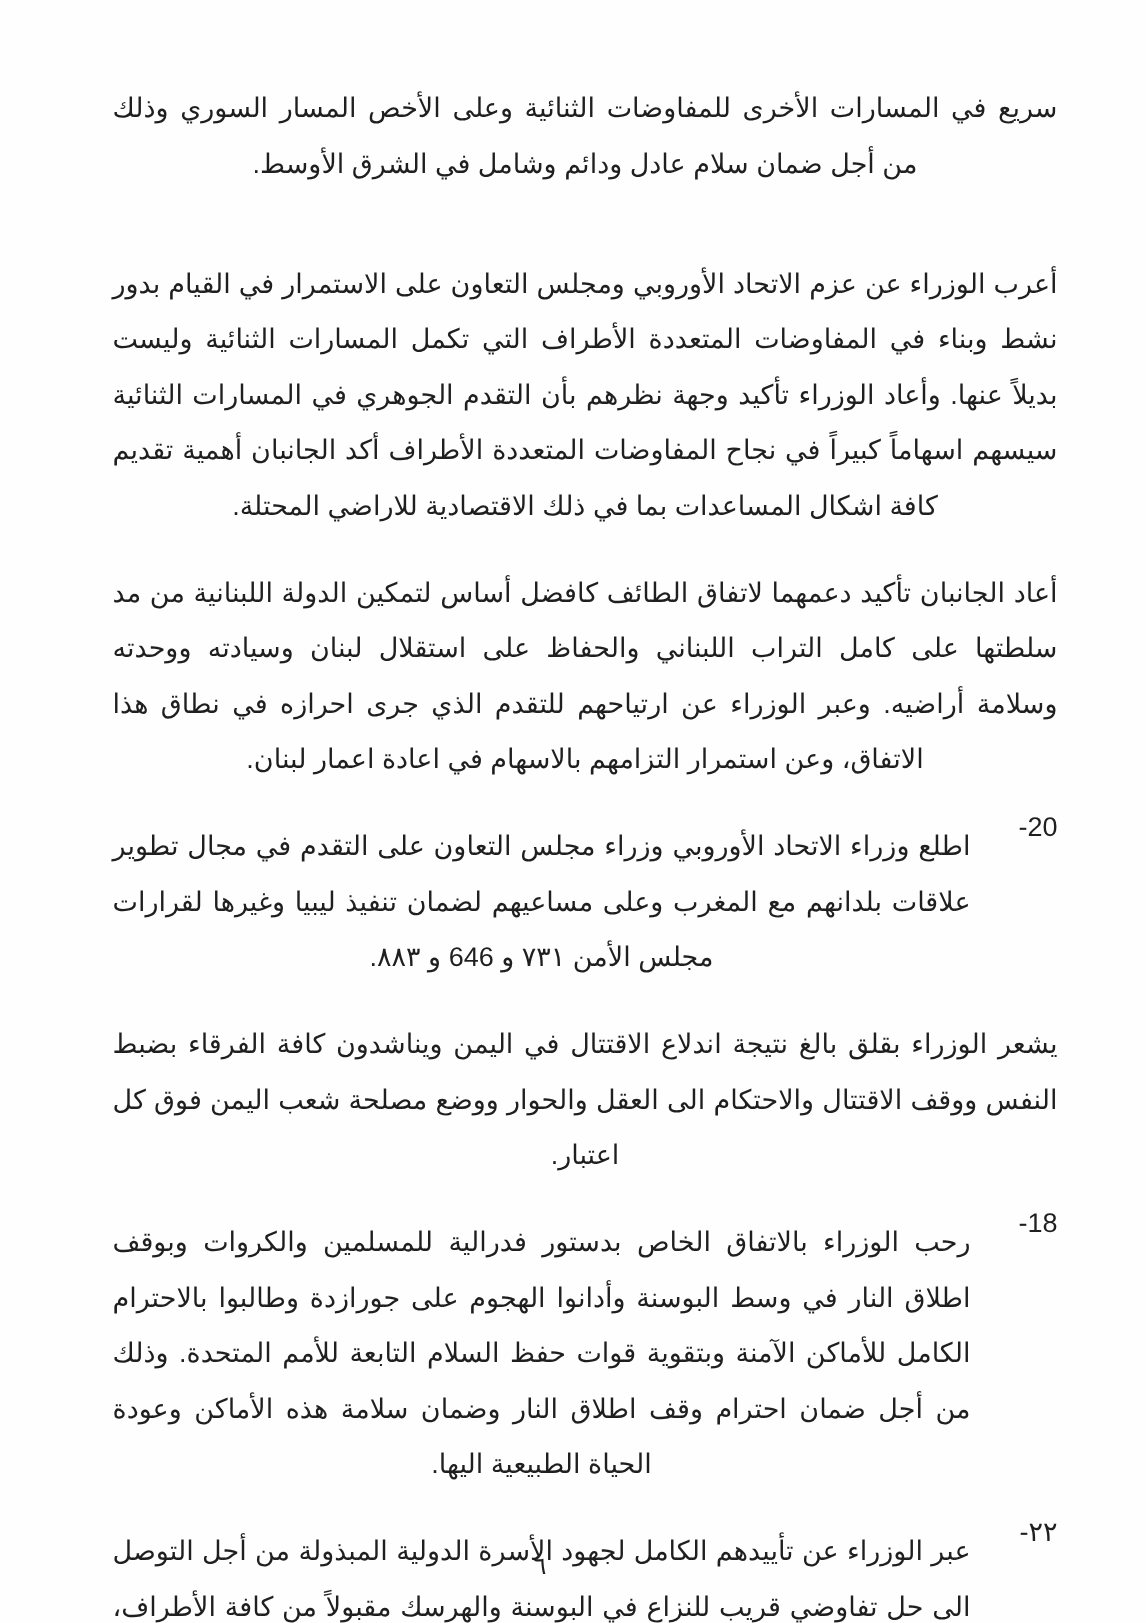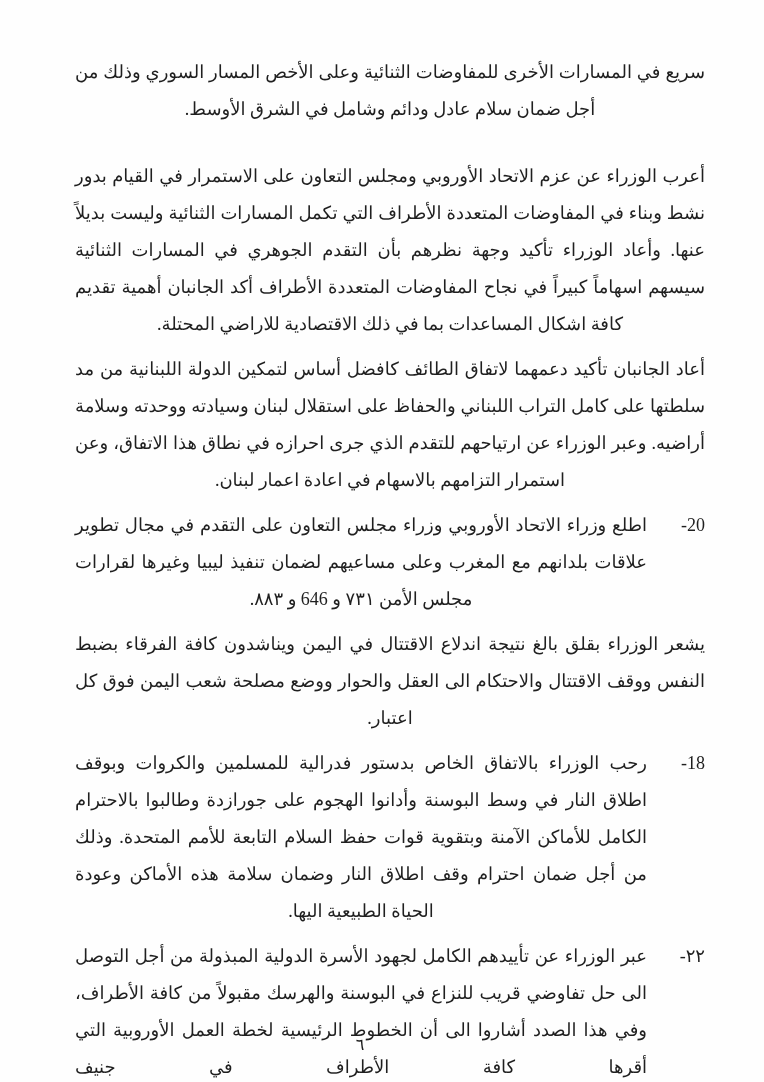--- a/index.html
+++ b/index.html
@@ -6,21 +6,21 @@
     margin: 0;
     padding: 0;
     background: #ffffff;
   }
   .page {
     position: relative;
     width: 764px;
     height: 1082px;
     background: var(--paper, #fefefe);
     color: var(--ink, #1f1f1f);
-    font-family: Liberation Serif, serif;
+    font-family: Liberation Sans, sans-serif;
     overflow: hidden;
   }
   .content {
     position: absolute;
     top: 54px;
     right: 59px;
     left: 75px;
     direction: rtl;
   }
   .intro {
@@ -38,20 +38,21 @@
   }
   .para .num {
     flex: 0 0 58px;
     width: 58px;
     white-space: nowrap;
   }
   .para .txt {
     flex: 1 1 auto;
     text-align: justify;
     text-align-last: center;
+    margin-top: 13px;
   }
   .para.continues .txt {
     text-align-last: justify;
   }
   .page-num {
     position: absolute;
     bottom: 28px;
     left: 0;
     right: 44px;
     text-align: center;

